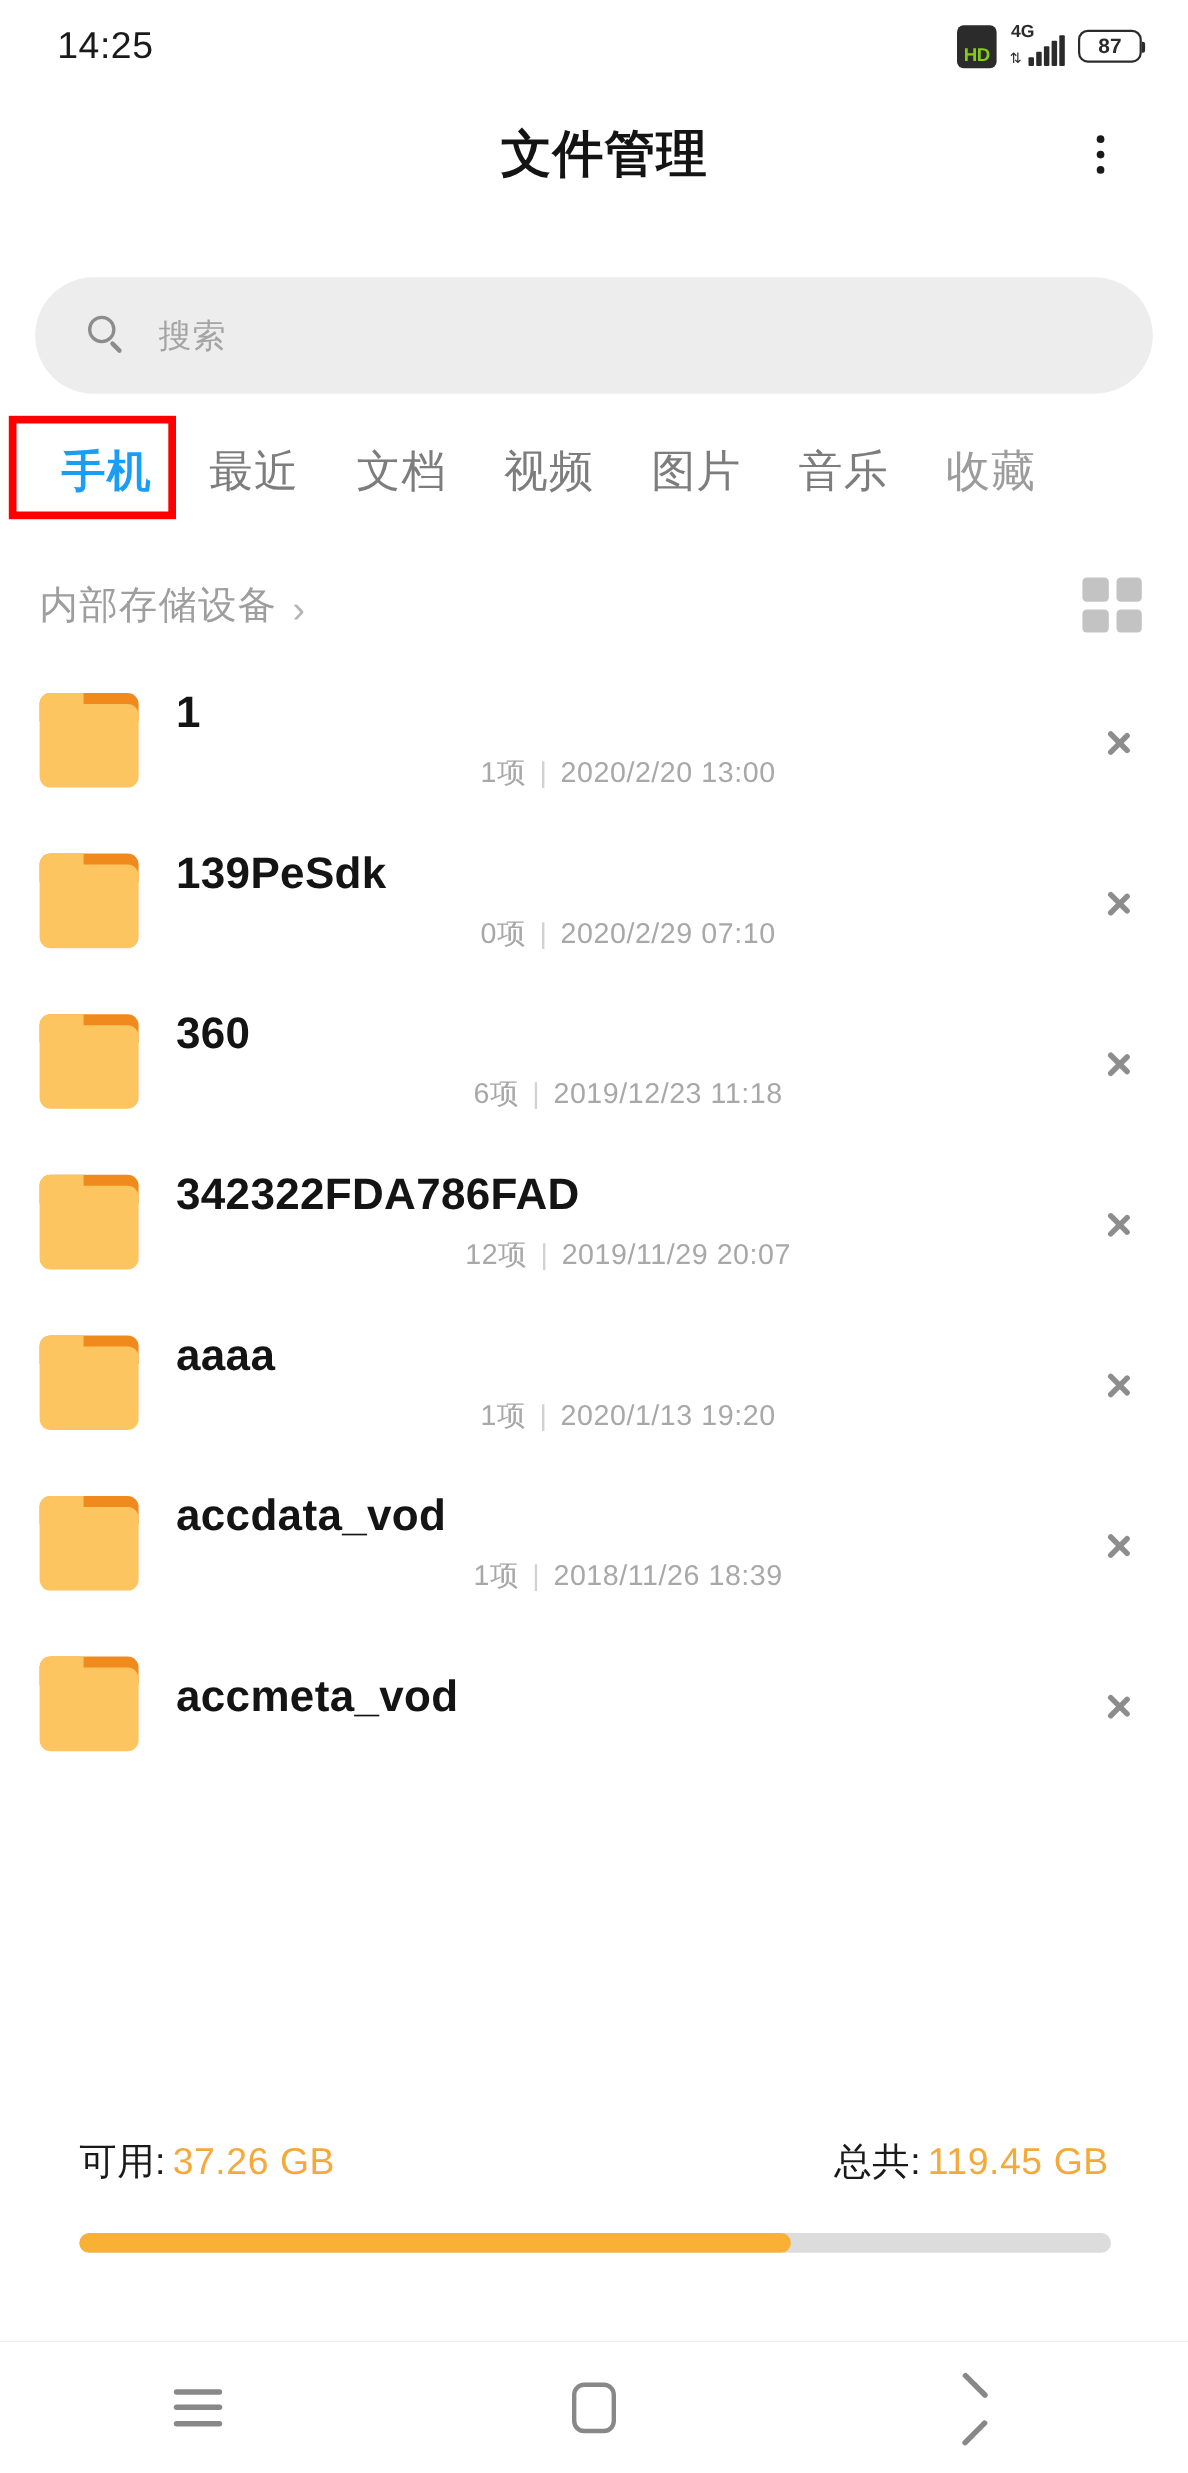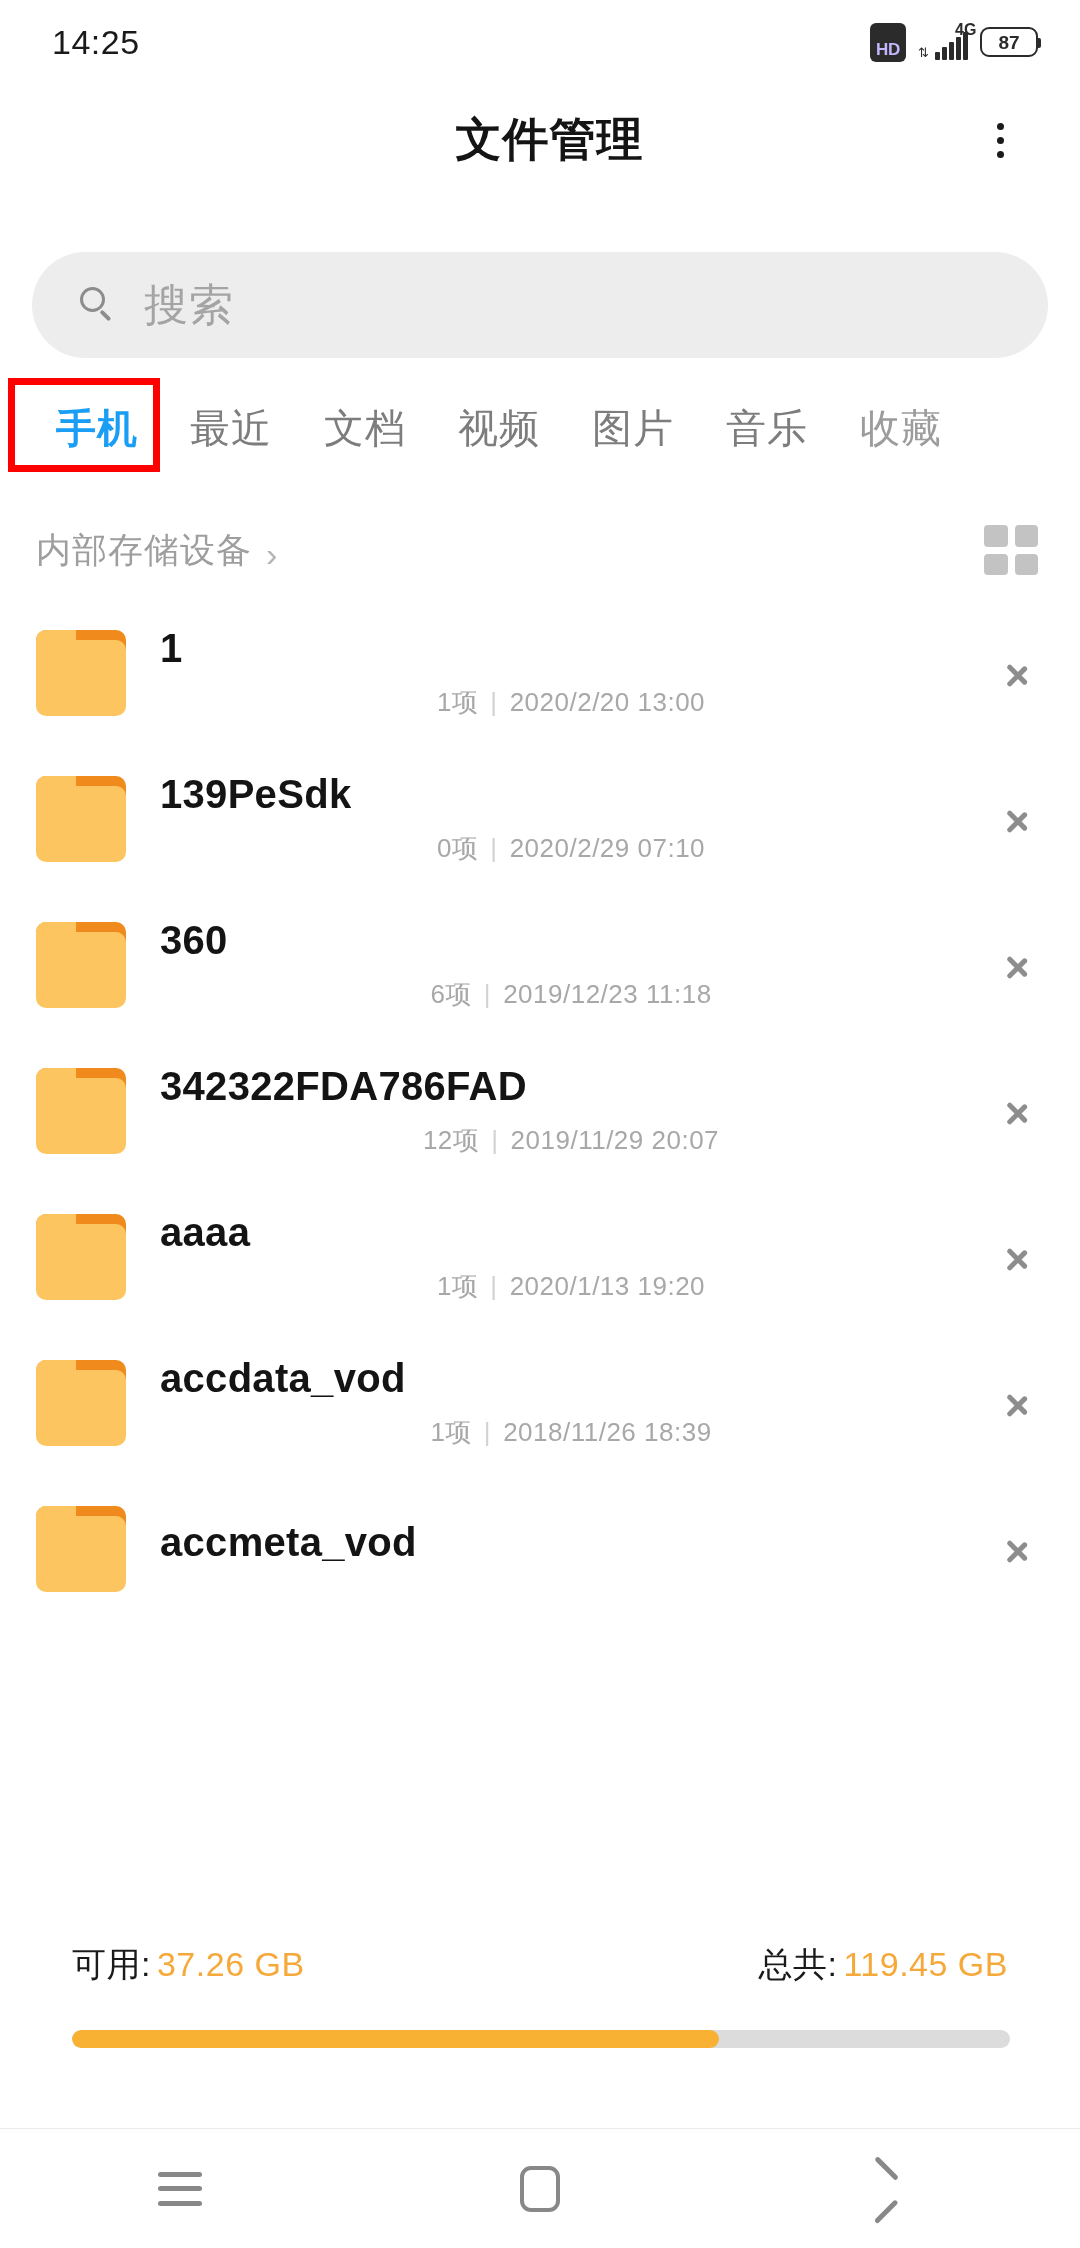--- a/index.html
+++ b/index.html
@@ -22,31 +22,31 @@
     display: flex; align-items: center; justify-content: space-between;
     padding: 0 42px 0 52px;
     gap: 46px;
   }
   .status-time {
     font-size: 34px; font-weight: 500; color: #1a1a1a;
     letter-spacing: 0.5px;
   }
   .status-right { display: flex; align-items: center; gap: 12px; }
   .hd-badge {
-    background: #2b2b2b; color: #c4b5fd;
+    background: #2b2b2b; color: #84cc16;
     font-size: 17px; font-weight: 700;
     border-radius: 6px;
     padding: 18px 6px 4px 6px;
     line-height: 1;
     letter-spacing: -0.3px;
   }
   .signal-wrap { position: relative; display: flex; align-items: flex-end; height: 36px; }
   .net-label {
     position: absolute; top: -2px; left: 1px;
-    font-size: 16px; font-weight: 700; color: #2b2b2b; line-height: 1; margin-left: 36px;
+    font-size: 16px; font-weight: 700; color: #2b2b2b; line-height: 1;
   }
   .arrows {
     position: absolute; bottom: 1px; left: 0;
     font-size: 13px; color: #2b2b2b; line-height: 1;
   }
   .bars { display: flex; align-items: flex-end; gap: 2px; margin-left: 17px; }
   .bars i { display: block; width: 5px; background: #2b2b2b; border-radius: 1px; }
   .bars i:nth-child(1) { height: 8px; }
   .bars i:nth-child(2) { height: 13px; }
   .bars i:nth-child(3) { height: 18px; }
@@ -101,21 +101,21 @@
   .search-icon .ring {
     position: absolute; left: 0; top: 0;
     width: 25px; height: 25px; border: 3.5px solid #8c8c8c; border-radius: 50%;
   }
   .search-icon .handle {
     position: absolute; left: 21px; top: 22px;
     width: 13px; height: 3.5px; background: #8c8c8c; border-radius: 2px;
     transform: rotate(45deg); transform-origin: left center;
   }
   .search-placeholder {
-    margin-left: 28px; font-size: 44px; color: #a4a4a4; letter-spacing: 1px;
+    margin-left: 28px; font-size: 30px; color: #a4a4a4; letter-spacing: 1px;
   }
 
   
   .tabs {
     position: absolute; top: 382px; left: 0;
     width: 1080px; height: 92px;
     display: flex; align-items: center;
     padding-left: 30px;
     overflow: hidden;
   }

